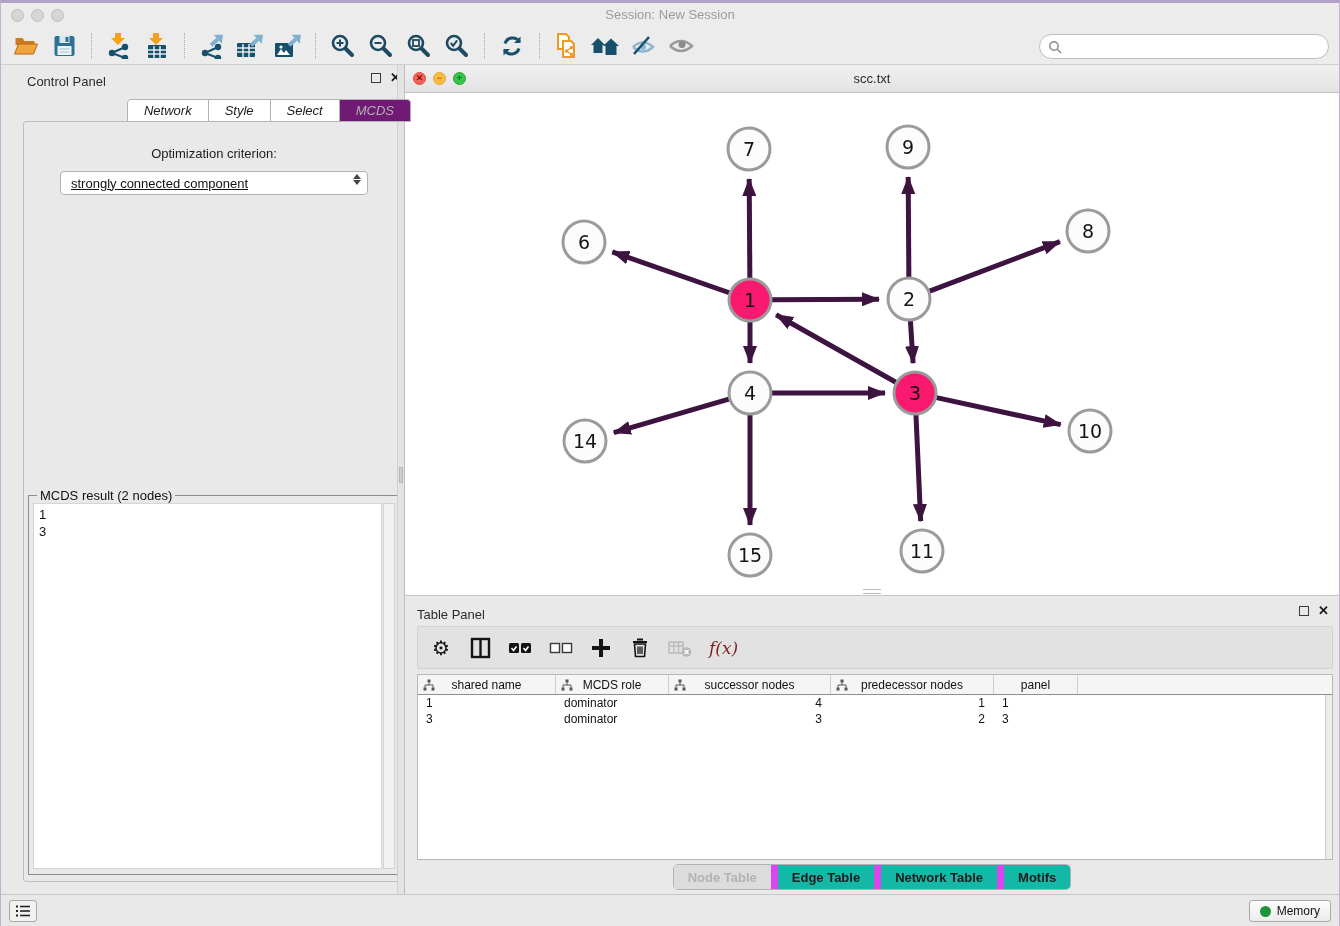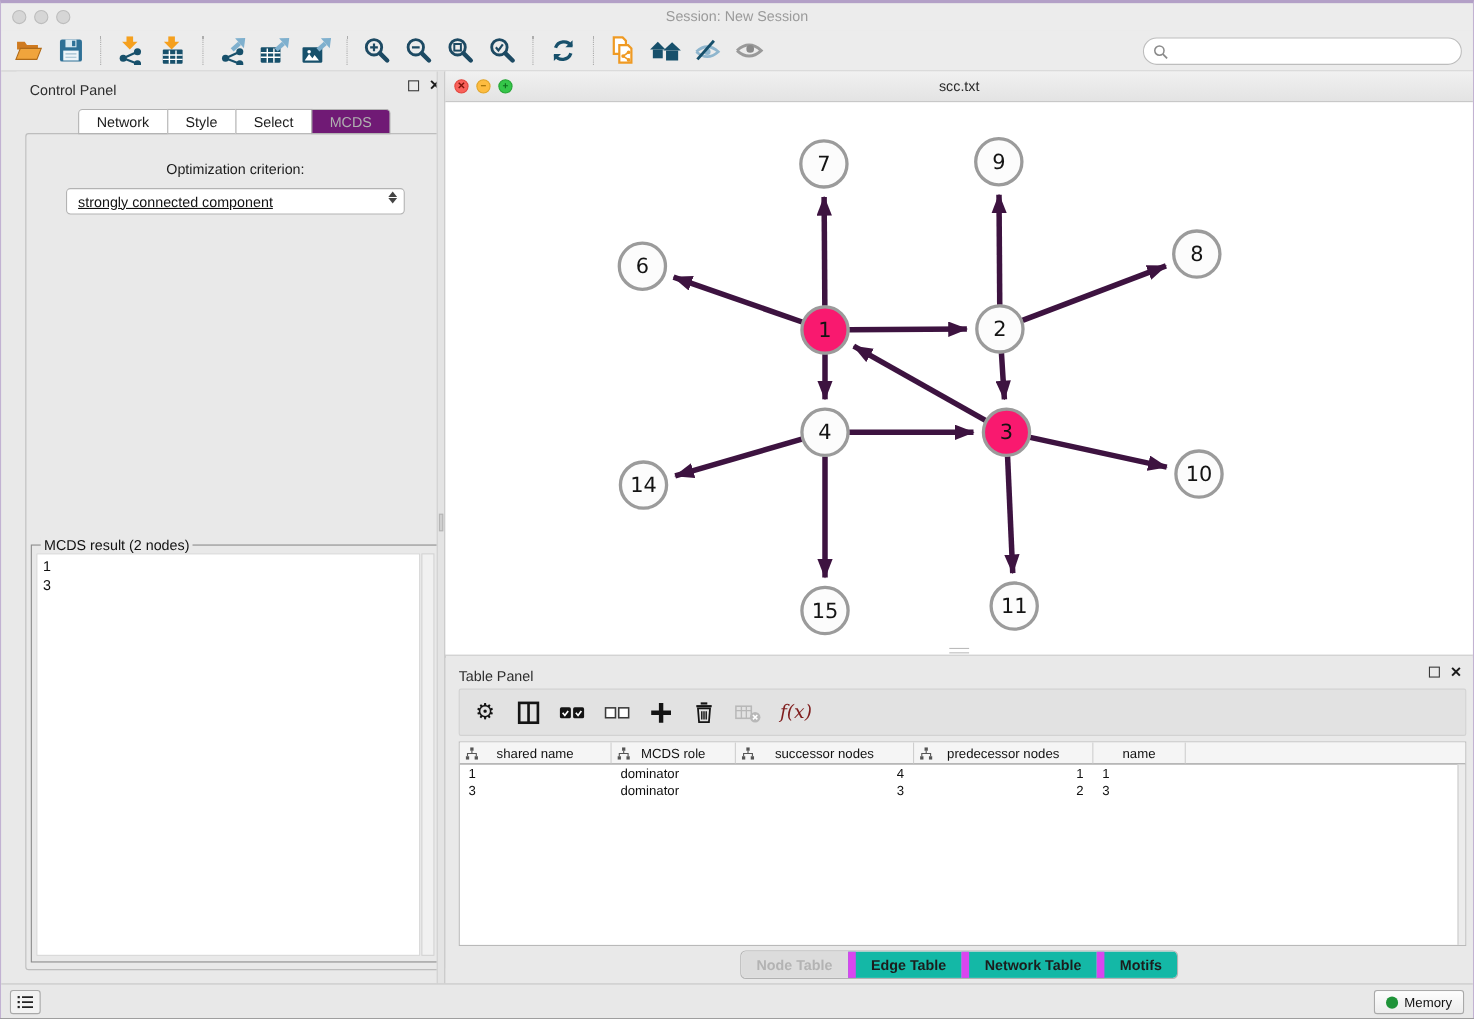--- a/index.html
+++ b/index.html
@@ -25,21 +25,21 @@
   .tsep { width:1px; height:26px; border-left:1px dotted #adadad; margin:0 8px; }
   .searchbox { position:absolute; right:10px; top:6px; width:290px; height:25px; background:#fff; border:1px solid #bdbdbd; border-radius:13px; display:flex; align-items:center; padding-left:8px; }
   .searchbox input { border:none; outline:none; flex:1; font-size:13px; background:transparent; margin-left:5px; }
   
   .control-panel { position:absolute; left:0; top:62px; width:396px; bottom:32px; background:#e9e9e9;margin-left:14px; }
   .panel-head { position:relative; height:28px; }
   .panel-head .ph-title { position:absolute; left:12px; top:9px; font-size:13px; color:#2d2d2d; }
   .ph-icons { position:absolute; right:10px; top:8px; display:flex; gap:9px; align-items:center; }
   .float-ic { width:10px; height:10px; border:1.5px solid #3a3a3a; }
   .close-ic { font-size:13px; font-weight:bold; color:#1a1a1a; line-height:10px; }
-  .cp-tabs { position:absolute; left:0; right:0; top:34px; display:flex; justify-content:center; z-index:2; }
+  .cp-tabs { position:absolute; left:0; right:0; top:34px; display:flex; justify-content:flex-end; z-index:2;font-style:italic; }
   .tab { height:23px; padding:0 16px; font-size:13px; display:flex; align-items:center; background:#fff; border:1px solid #b3b3b3; margin-left:-1px; color:#1c1c1c; }
   .tab:first-child { border-radius:4px 0 0 0; margin-left:0; }
   .tab:last-child { border-radius:0 4px 0 0; }
   .tab.disabled-look { background:#701a75; color:#b0b0b0; }
   .cp-box { position:absolute; left:8px; right:6px; top:56px; bottom:12px; border:1px solid #bdbdbd; border-radius:3px; background:#e9e9e9; }
   .opt-label { margin-top:24px; text-align:center; font-size:13px; color:#1c1c1c; }
   .combo { position:relative; margin:10px auto 0 auto; width:308px; height:24px; background:#fff; border:1px solid #b3b3b3; border-radius:4px; font-size:13px; color:#111; display:flex; align-items:center; padding:0 24px 0 10px;text-decoration:underline; }
   .combo .stepper { position:absolute; right:6px; top:2px; display:flex; flex-direction:column; gap:1px; }
   .combo .stepper i { width:0; height:0; border-left:4px solid transparent; border-right:4px solid transparent; }
   .combo .stepper .up { border-bottom:5px solid #444; }
@@ -451,21 +451,21 @@
         <div class="th" style="width:163px">
           <svg class="tree-ic" width="12" height="12" viewBox="0 0 12 12">
               <rect x="4.5" y="0.5" width="3" height="3" fill="#555"></rect>
               <rect x="0.5" y="8.5" width="3" height="3" fill="#555"></rect>
               <rect x="8.5" y="8.5" width="3" height="3" fill="#555"></rect>
               <path d="M6 3.5 v2.5 M2 8.5 v-2.5 h8 v2.5" fill="none" stroke="#555" stroke-width="1"></path>
             </svg>
           <span>predecessor nodes</span>
         </div>
         <div class="th" style="width:84px">
-          <span>name</span>
+          <span>panel</span>
         </div>
         <div class="th" style="flex:1; border-right:none"></div>
       </div>
       <div class="trow">
         <div class="td l" style="width:138px">1</div>
         <div class="td l" style="width:113px">dominator</div>
         <div class="td r" style="width:162px">4</div>
         <div class="td r" style="width:163px">1</div>
         <div class="td l" style="width:84px">1</div>
       </div>

